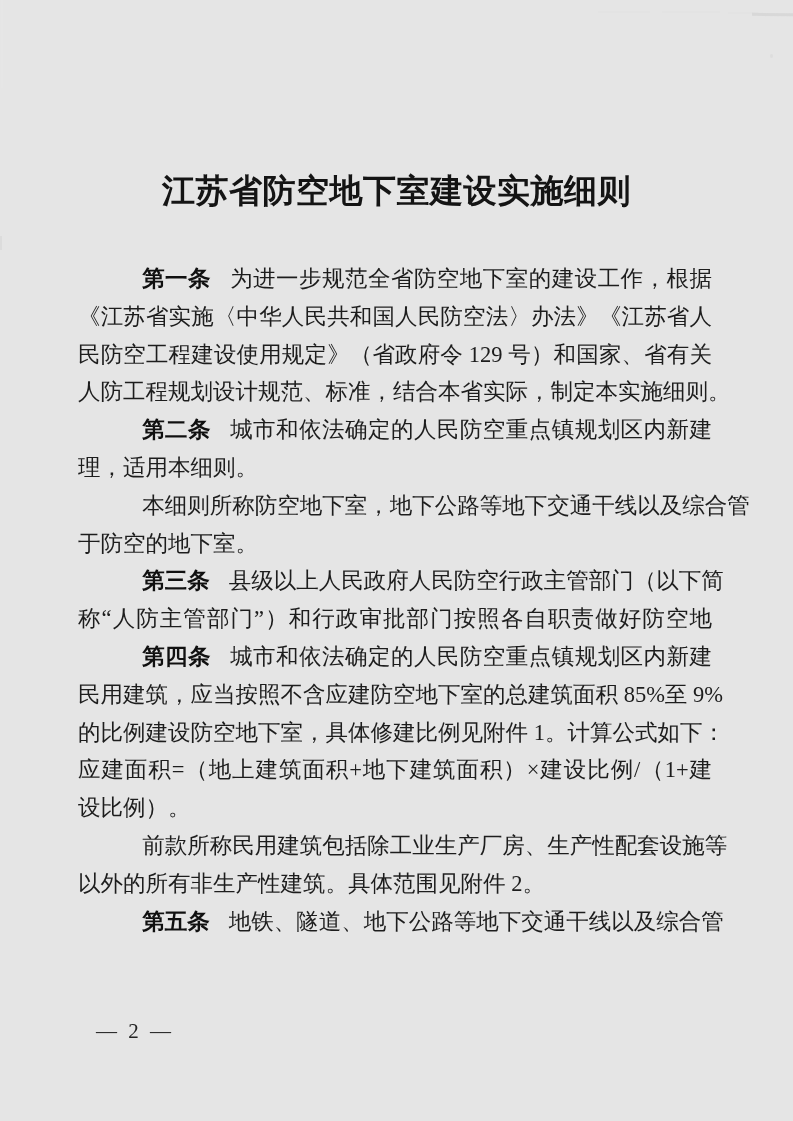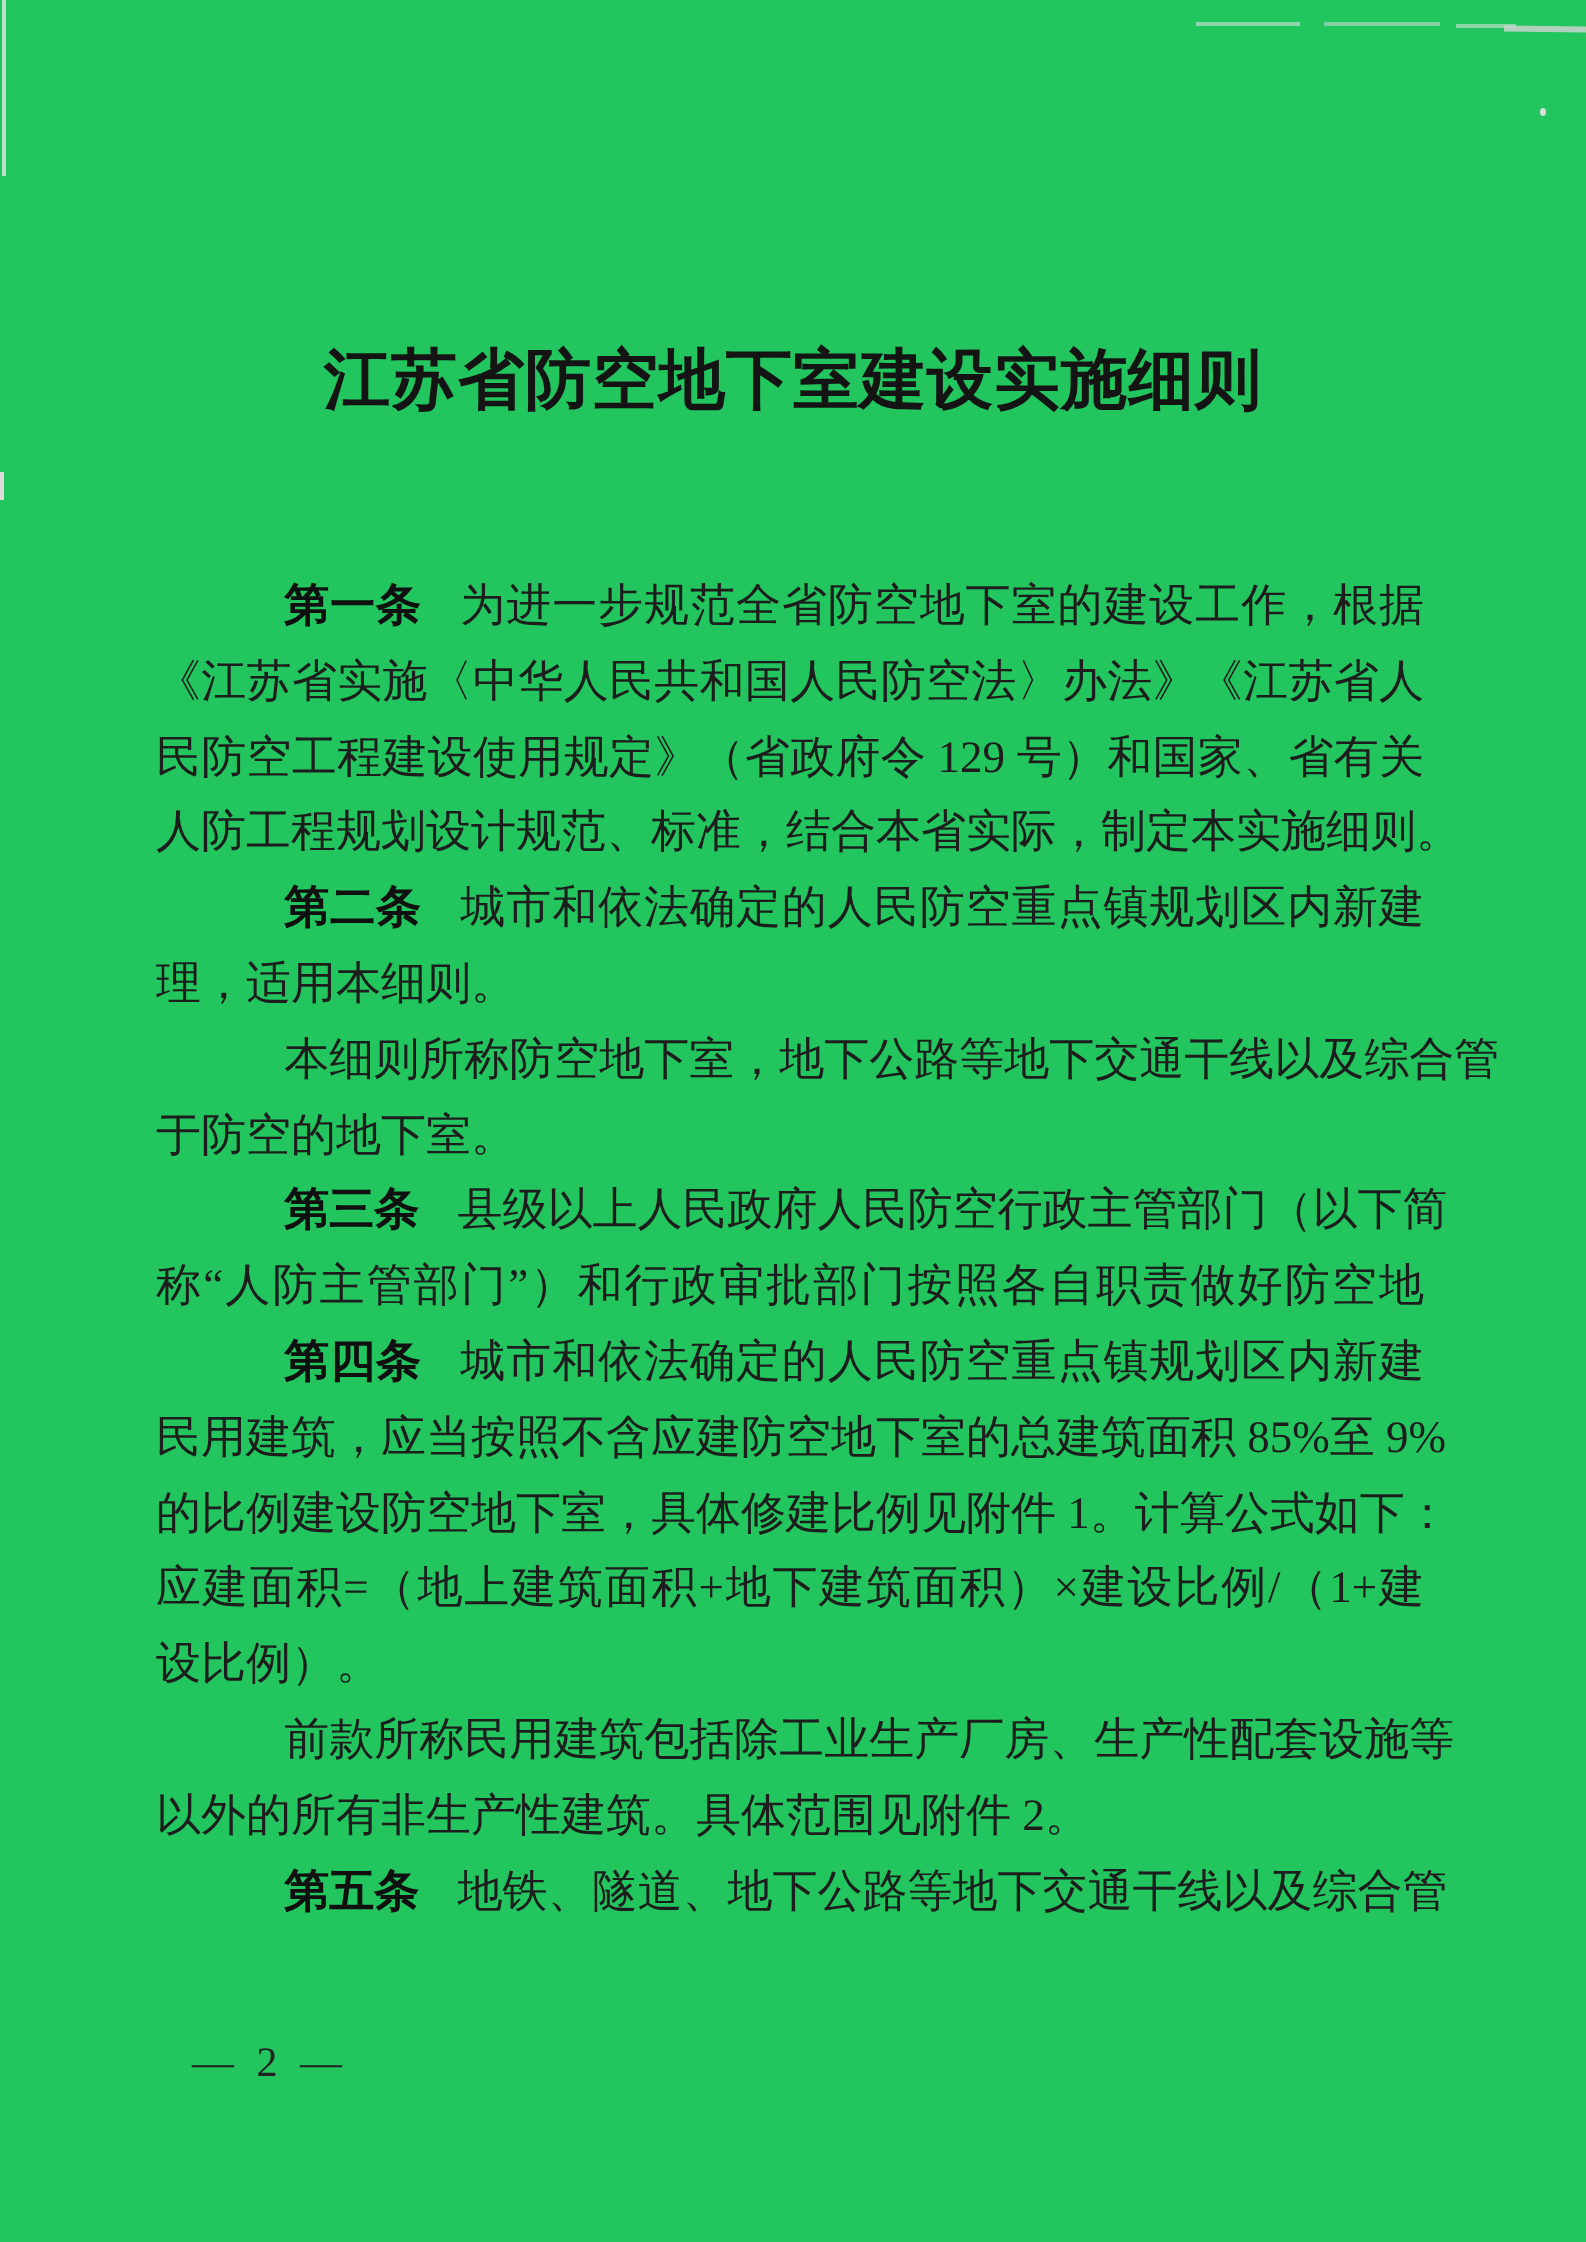--- a/index.html
+++ b/index.html
@@ -4,21 +4,21 @@
 <style>
   html, body {
     margin: 0;
     padding: 0;
     background: #ffffff;
   }
   .page {
     position: relative;
     width: 793px;
     height: 1121px;
-    background: #22c55e;
+    background: #e5e5e5;
     overflow: hidden;
     color: #1c1c1c;
     font-family: "Liberation Serif", "DejaVu Serif", serif;
   }
   .doc-title {
     position: absolute;
     top: 169px;
     left: 0;
     width: 100%;
     text-align: center;
@@ -29,21 +29,20 @@
     color: #141414;
   }
   .body-text {
     position: absolute;
     left: 78px;
     top: 260px;
     width: 634px;
     font-size: 22.5px;
     line-height: 37.8px;
     color: #1d1d1d;
-    margin-top: 24px;
   }
   .ln {
     text-align: justify;
     text-align-last: justify;
     white-space: nowrap; 
   }
   .ln.end {
     text-align-last: left;
   }
   .ln.first {

